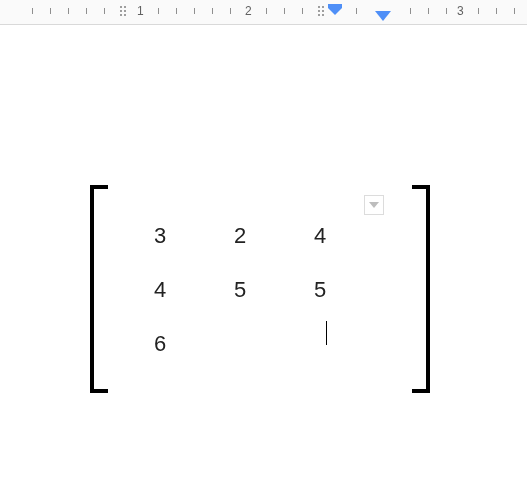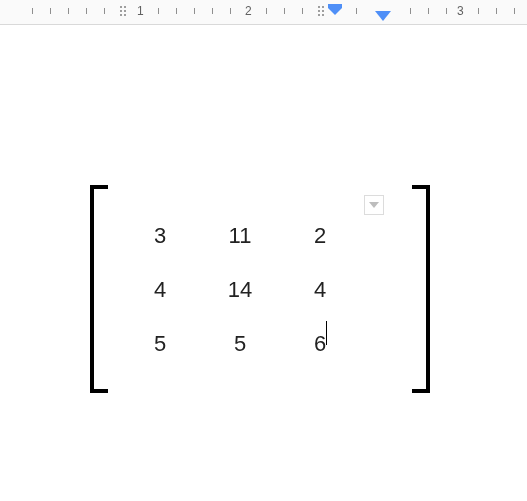--- a/index.html
+++ b/index.html
@@ -140,24 +140,22 @@
     <div class="dropdown">
       <span>
         <svg width="10" height="6" viewBox="0 0 10 6">
             <path d="M0 0 L5 6 L10 0 Z" fill="#bdbdbd"></path>
           </svg>
       </span>
     </div>
 
     <div class="matrix" id="matrix-grid">
         <span>3</span>
-        <span>11</span>
         <span>2</span>
         <span>4</span>
-        <span>14</span>
         <span>4</span>
         <span>5</span>
         <span>5</span>
         <span>6</span>
       </div>
     <div class="caret" id="text-caret" style="left: 236px; top: 136px;"></div>
   </div>
 </div>
 
 </body></html>

